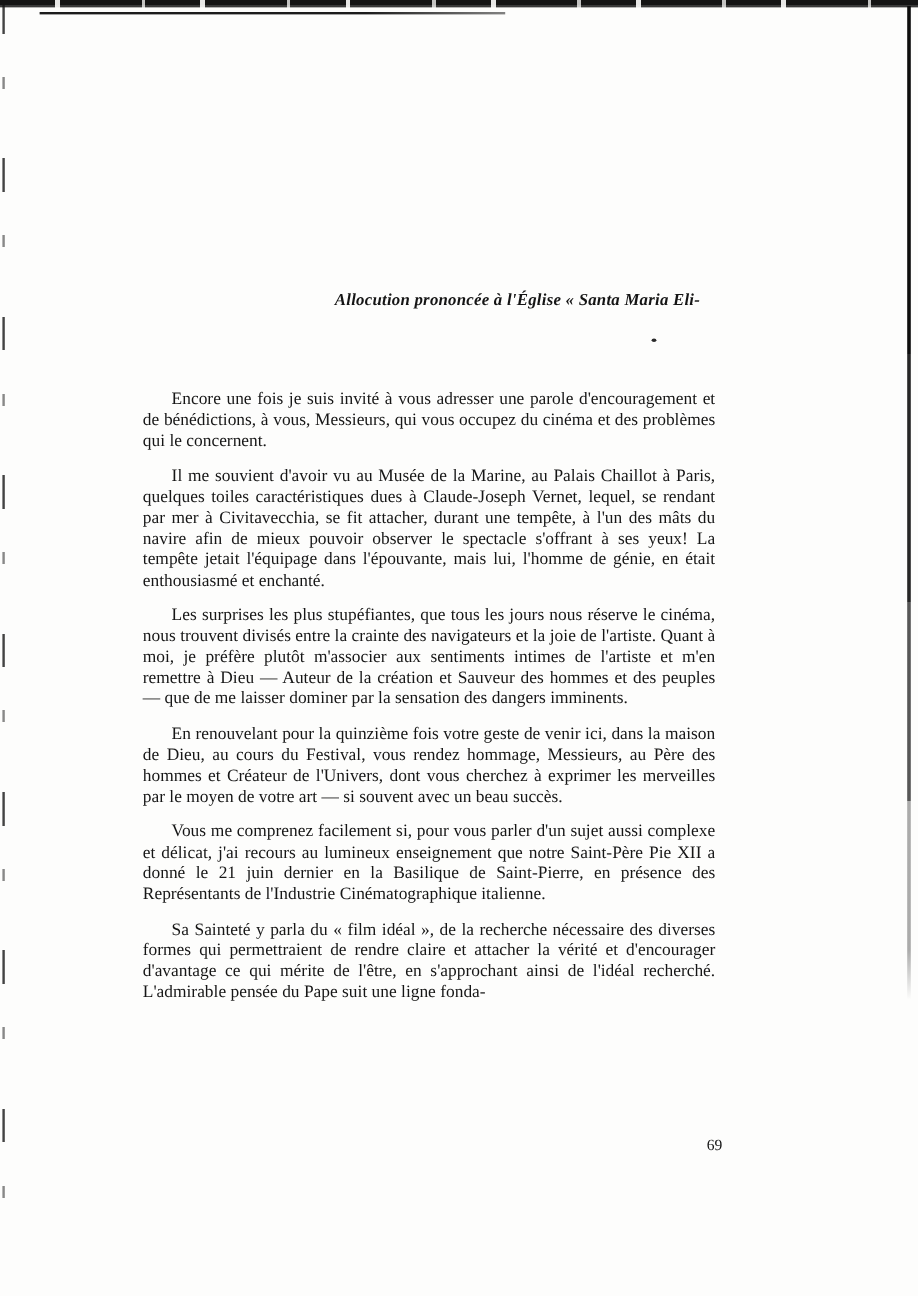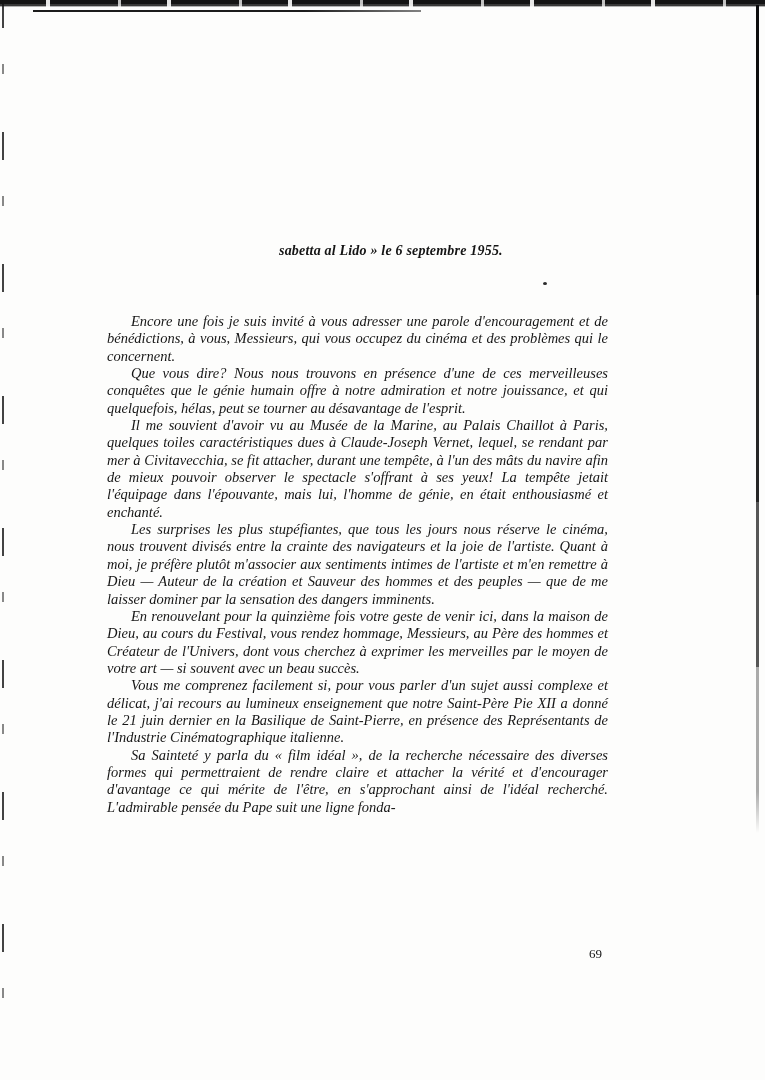--- a/index.html
+++ b/index.html
@@ -85,49 +85,47 @@
   .body-text {
     position: absolute;
     left: 107px; top: 313px;
     width: 501px;
     font-size: 14.5px;
     line-height: 17.35px;
     text-align: justify;
     color: #161616;
   }
   .body-text p {
-    margin: 0;
+    margin: 12px;
     text-indent: 24px;
-    font-style: italic;
   }
   .page-number {
     position: absolute;
     left: 589px; top: 946px;
     font-size: 13px;
     color: #151515;
   }
 </style>
 </head>
 <body>
 
 <div class="page">
 
   <div class="top-band"></div>
   <div class="top-line"></div>
   <div class="right-line"></div>
   <div class="left-line"></div>
   <div class="spot-dot"></div>
 
   <div class="heading">
-    <div>sabetta al Lido » le 6 septembre 1955.</div>
+    <div>Allocution prononcée à l'Église « Santa Maria Eli-</div>
   </div>
 
   <div class="body-text">
     <p>Encore une fois je suis invité à vous adresser une parole d'encouragement et de bénédictions, à vous, Messieurs, qui vous occupez du cinéma et des problèmes qui le concernent.</p>
-    <p>Que vous dire? Nous nous trouvons en présence d'une de ces merveilleuses conquêtes que le génie humain offre à notre admiration et notre jouissance, et qui quelquefois, hélas, peut se tourner au désavantage de l'esprit.</p>
     <p>Il me souvient d'avoir vu au Musée de la Marine, au Palais Chaillot à Paris, quelques toiles caractéristiques dues à Claude-Joseph Vernet, lequel, se rendant par mer à Civitavecchia, se fit attacher, durant une tempête, à l'un des mâts du navire afin de mieux pouvoir observer le spectacle s'offrant à ses yeux! La tempête jetait l'équipage dans l'épouvante, mais lui, l'homme de génie, en était enthousiasmé et enchanté.</p>
     <p>Les surprises les plus stupéfiantes, que tous les jours nous réserve le cinéma, nous trouvent divisés entre la crainte des navigateurs et la joie de l'artiste. Quant à moi, je préfère plutôt m'associer aux sentiments intimes de l'artiste et m'en remettre à Dieu — Auteur de la création et Sauveur des hommes et des peuples — que de me laisser dominer par la sensation des dangers imminents.</p>
     <p>En renouvelant pour la quinzième fois votre geste de venir ici, dans la maison de Dieu, au cours du Festival, vous rendez hommage, Messieurs, au Père des hommes et Créateur de l'Univers, dont vous cherchez à exprimer les merveilles par le moyen de votre art — si souvent avec un beau succès.</p>
     <p>Vous me comprenez facilement si, pour vous parler d'un sujet aussi complexe et délicat, j'ai recours au lumineux enseignement que notre Saint-Père Pie XII a donné le 21 juin dernier en la Basilique de Saint-Pierre, en présence des Représentants de l'Industrie Cinématographique italienne.</p>
     <p>Sa Sainteté y parla du « film idéal », de la recherche nécessaire des diverses formes qui permettraient de rendre claire et attacher la vérité et d'encourager d'avantage ce qui mérite de l'être, en s'approchant ainsi de l'idéal recherché. L'admirable pensée du Pape suit une ligne fonda-</p>
   </div>
 
   <div class="page-number">69</div>
 
 </div>

